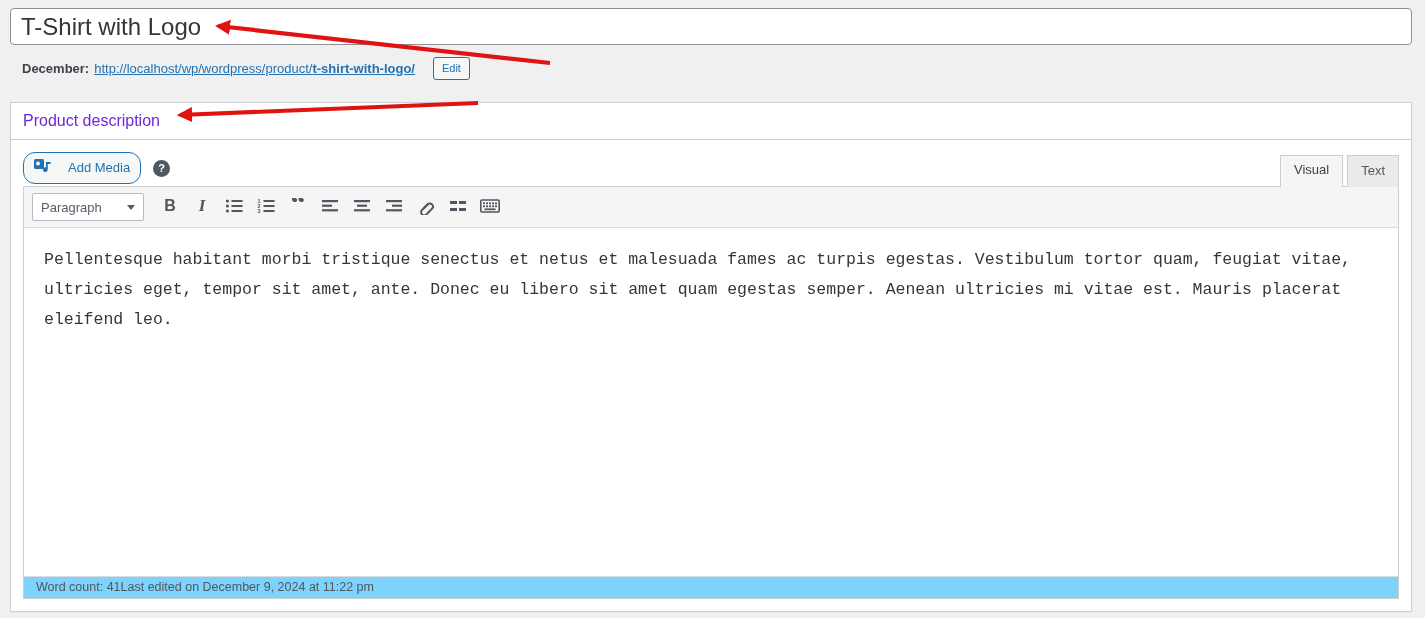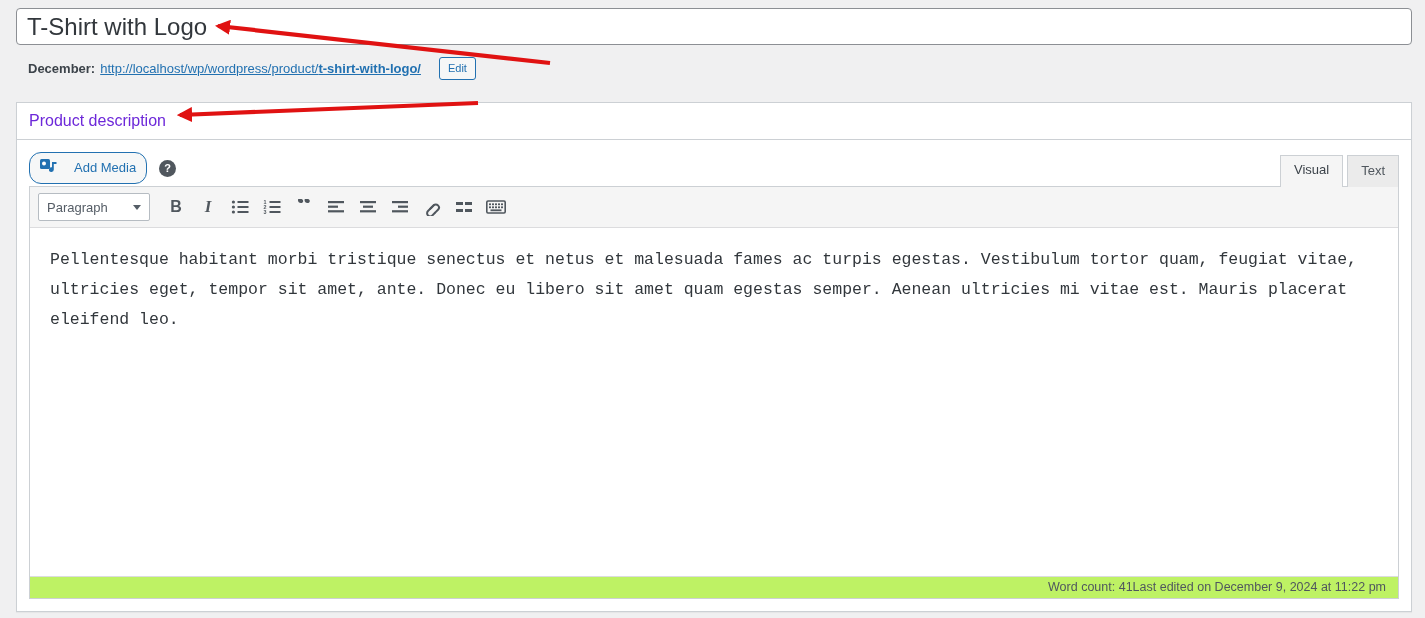--- a/index.html
+++ b/index.html
@@ -5,21 +5,21 @@
   * { box-sizing: border-box; }
   html,body { margin:0; padding:0; }
   body {
     width:1425px; height:618px;
     background:#f0f0f1;
     font-family:"Liberation Sans", sans-serif;
     position:relative;
     overflow:hidden;
     color:#3c434a;
   }
-  .page { position:relative; padding:8px 13px 0 16px; }
+  .page { position:relative; padding:8px 13px 0 10px; }
 
   
   .title-input {
     width:100%; height:37px;
     font-family:"Liberation Sans", sans-serif;
     font-size:24px; color:#32373c;
     background:#fff;
     border:1px solid #8c8f94; border-radius:4px;
     padding:3px 10px; outline:none;
     box-shadow:0 0 0 transparent;
@@ -81,21 +81,21 @@
     padding:6px 13px 8px;
     border:1px solid #ccd0d4; border-bottom:none;
     background:#ebebeb; cursor:pointer; margin-left:4px; line-height:1.2;
   }
   .editor-tab.active { background:#f5f5f5; color:#3c434a; padding-bottom:9px; }
 
   
   .editor-container { border:1px solid #ccd0d4; background:#fff; position:relative; z-index:1; }
   .mce-toolbar {
     background:#f5f5f5; border-bottom:1px solid #dcdcde;
-    padding:6px 8px; display:flex; align-items:center;
+    padding:6px 8px; display:flex; align-items:flex-start;
   }
   .format-select {
     width:112px; height:28px;
     background:#fff; border:1px solid #b6bcc2; border-radius:2px;
     display:flex; align-items:center; justify-content:space-between;
     padding:0 8px; margin-right:10px;
     font-size:13px; color:#555d66; cursor:pointer;
   }
   .caret-down {
     width:0; height:0;
@@ -118,22 +118,22 @@
     min-height:348px;
     padding:17px 20px;
     font-family:"Liberation Serif", serif;
     font-size:16.5px; line-height:1.82; color:#32373c;
     cursor:text;
   }
   .editor-content p { margin:0;font-family:Liberation Mono, monospace; }
 
   
   .status-bar {
-    display:flex; justify-content:flex-end; align-items:center;
-    background:#bef264; border-top:1px solid #dcdcde;
+    display:flex; justify-content:flex-start; align-items:center;
+    background:#7dd3fc; border-top:1px solid #dcdcde;
     padding:3px 12px 4px; font-size:12.5px; color:#50575e;
   }
 
   
   .arrows-overlay { position:absolute; left:0; top:0; width:1425px; height:618px; pointer-events:none; z-index:50; }
 </style>
 </head>
 <body>
 
 <div class="page">

